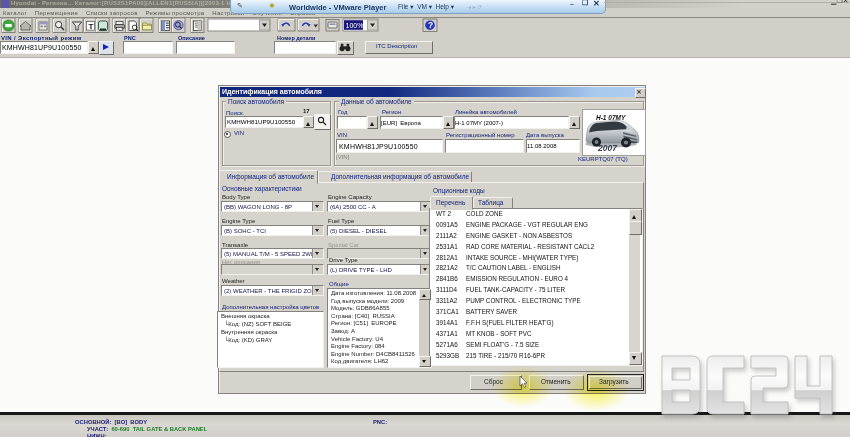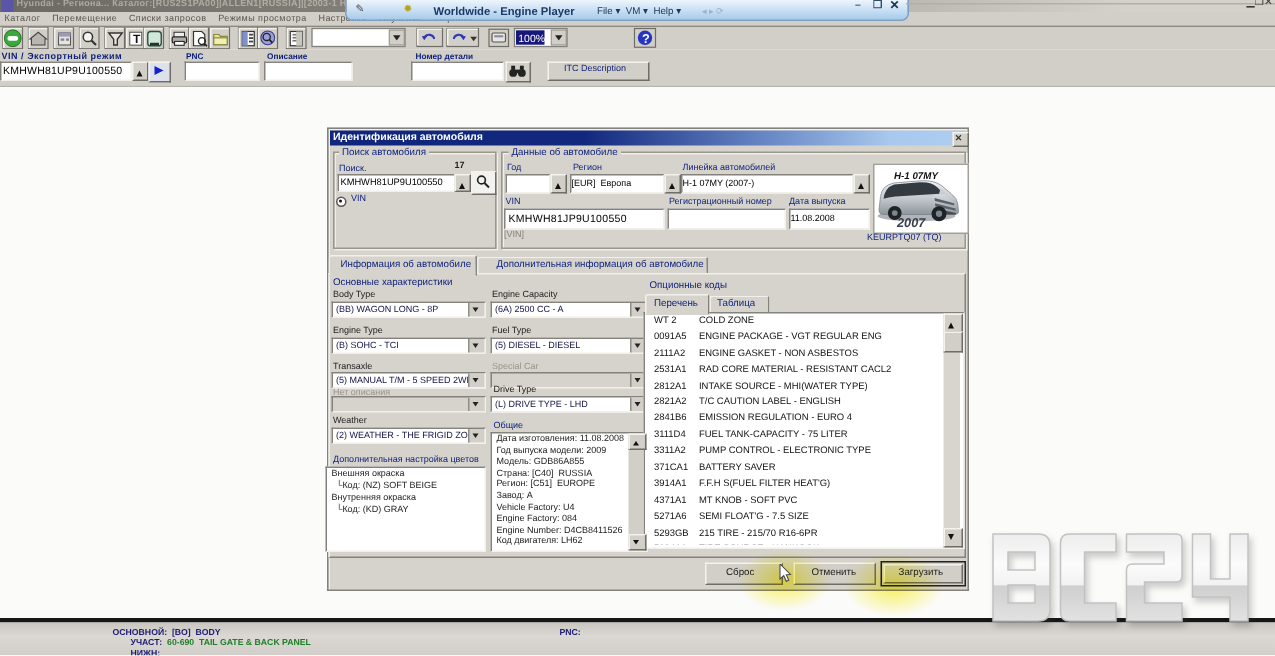--- a/index.html
+++ b/index.html
@@ -160,21 +160,21 @@
       <rect x="7.6" y="0.8" width="2.6" height="2.6" fill="#222"></rect>
     </svg>
   <div class="btn" style="left:365px;top:41px;width:66px;height:11px;"></div>
   <div class="lbl nv" style="left:376px;top:43px;font-size:6px;">ITC Description</div>
   <div class="ab" style="left:0;top:57px;width:850px;height:1px;background:#b6b3ac;"></div>
 
   <div class="ab" style="left:230px;top:0;width:374px;height:13px;border-radius:0 0 5px 5px;
      background:linear-gradient(#eef5fc,#c6def4 55%,#a8cbe9);border:1px solid #7e9fc4;border-top:none;"></div>
   <div class="lbl" style="left:237px;top:2px;font-size:7px;color:#444;">✎</div>
   <div class="lbl" style="left:269px;top:2px;font-size:7px;color:#b8a21a;">✹</div>
-  <div class="lbl" style="left:289px;top:2.5px;font-size:7.5px;font-weight:bold;color:#1c3a66;">Worldwide - Engine Player</div>
+  <div class="lbl" style="left:289px;top:2.5px;font-size:7.5px;font-weight:bold;color:#1c3a66;">Worldwide - VMware Player</div>
   <div class="lbl" style="left:398px;top:3px;font-size:6.5px;color:#203a5c;">File ▾&nbsp;&nbsp;VM ▾&nbsp;&nbsp;Help ▾</div>
   <div class="lbl" style="left:468px;top:3px;font-size:6px;color:#9ab2c8;">◂ ▸ ⟳</div>
   <div class="lbl" style="left:570px;top:0px;font-size:7px;font-weight:bold;color:#385a80;">–</div>
   <div class="lbl" style="left:582px;top:-1px;font-size:7px;font-weight:bold;color:#2c4a6e;">❐</div>
   <div class="lbl" style="left:593px;top:-1.5px;font-size:8px;font-weight:bold;color:#16335c;">✕</div>
   <div class="ab" style="left:604px;top:2px;width:246px;height:1px;background:#b2afa8;"></div>
 
   <div class="lbl" style="left:831px;top:-3px;font-size:7px;color:#3a3a3a;">▁❒✕</div>
 
   <div class="ab" style="left:0;top:58px;width:850px;height:354px;background:#fbfbfa;"></div>

